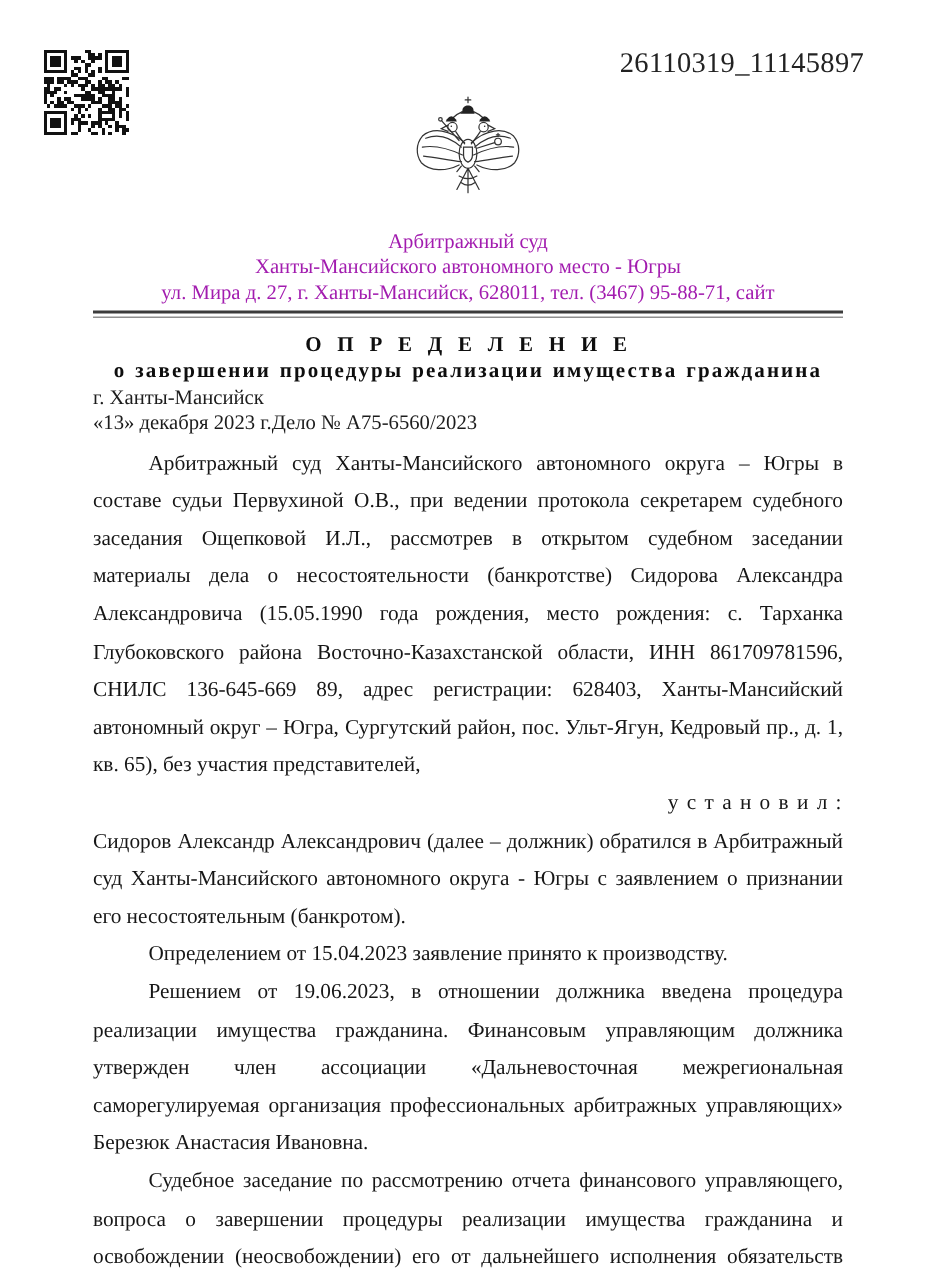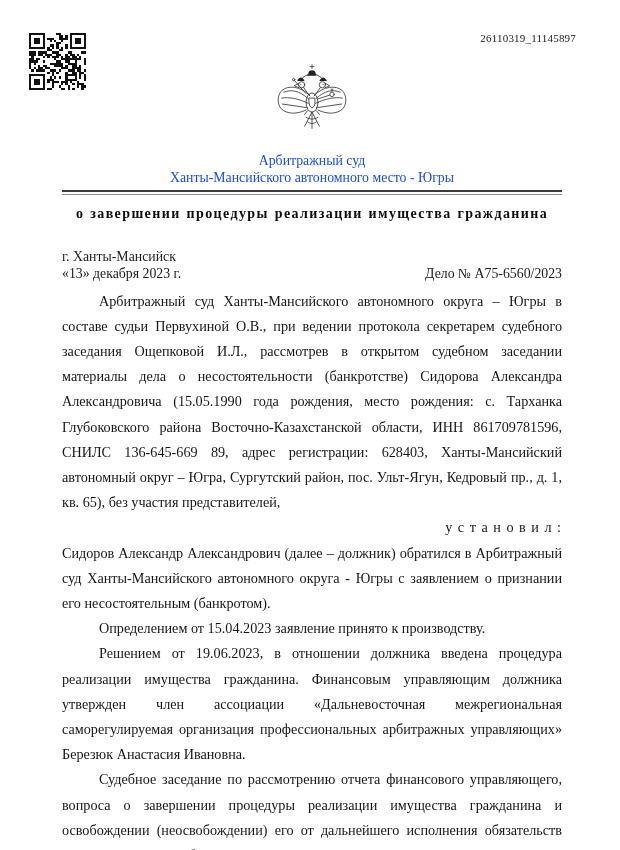--- a/index.html
+++ b/index.html
@@ -3,32 +3,32 @@
 <meta charset="utf-8">
 <style>
   html,body{margin:0;padding:0;}
   body{
     width:620px;height:850px;background:#ffffff;position:relative;overflow:hidden;
     font-family:"Liberation Serif","DejaVu Serif",serif;color:#1c1c1c;
   }
   .page{position:relative;width:620px;height:850px;background:#fff;}
   .qr{position:absolute;left:29px;top:33px;width:57px;height:57px;}
   .qr svg{width:100%;height:100%;display:block;}
-  .doc-number{position:absolute;right:44px;top:32px;font-size:11px;letter-spacing:0.2px;color:#222;}
+  .doc-number{position:absolute;right:44px;top:32px;font-size:19px;letter-spacing:0.2px;color:#222;}
   .content{padding:64px 58px 0 62px;}
   .emblem{display:flex;justify-content:center;margin:0 0 2px 0;}
   .emblem svg{width:76px;height:86px;display:block;}
-  .court-head{text-align:center;font-size:13.8px;line-height:17px;color:#1d4ed8;}
+  .court-head{text-align:center;font-size:13.8px;line-height:17px;color:#a21caf;}
   .rule{margin-top:4px;}
   .rule .thick{height:2px;background:#3c3c3c;}
   .rule .thin{height:1px;background:#8f8f8f;margin-top:1.5px;}
   .title{ text-align:center;margin-top:10px;font-weight:bold;font-size:14px;line-height:17px;color:#0e0e0e;}
   .title .t1{letter-spacing:2.5px;word-spacing:2px;}
   .title .t2,.title .t3{letter-spacing:1.4px;word-spacing:1px;}
-  .meta{display:flex;justify-content:space-between;align-items:flex-end;margin-top:26px;font-size:13.8px;line-height:17.5px;}
+  .meta{display:flex;align-items:flex-end;margin-top:0;font-size:13.8px;line-height:17.5px;}
   .meta .left div{white-space:nowrap;}
   .meta .right{white-space:nowrap;}
   .body{margin-top:6px;font-size:14.2px;line-height:25.2px;text-align:justify;color:#161616;}
   .body p{margin:0;font-family:Liberation Serif, serif;}
   .indent{text-indent:37px;}
   .ustanovil{text-align:right;text-indent:0;letter-spacing:1px;}
 </style>
 </head>
 <body>
 
@@ -81,28 +81,30 @@
         <path d="M44,63 l-4,5 M56,63 l4,5"></path>
 
         <path d="M50,65 L40,84 M50,65 L50,87 M50,65 L60,84"></path>
         <path d="M42,72 C47,75 53,75 58,72 M44,78 C48,81 52,81 56,78"></path>
       </svg>
     </div>
 
     <div class="court-head">
       <div>Арбитражный суд</div>
       <div>Ханты-Мансийского автономного место - Югры</div>
+      <div>ул. Мира д. 27, г. Ханты-Мансийск, 628011, тел. (3467) 95-88-71, сайт</div>
     </div>
 
     <div class="rule">
       <div class="thick"></div>
       <div class="thin"></div>
     </div>
 
     <div class="title">
+      <div class="t1">О П Р Е Д Е Л Е Н И Е</div>
       <div class="t2">о завершении процедуры реализации имущества гражданина</div>
     </div>
 
     <div class="meta">
       <div class="left">
         <div>г. Ханты-Мансийск</div>
         <div>«13» декабря 2023 г.</div>
       </div>
       <div class="right">Дело № А75-6560/2023</div>
     </div>

